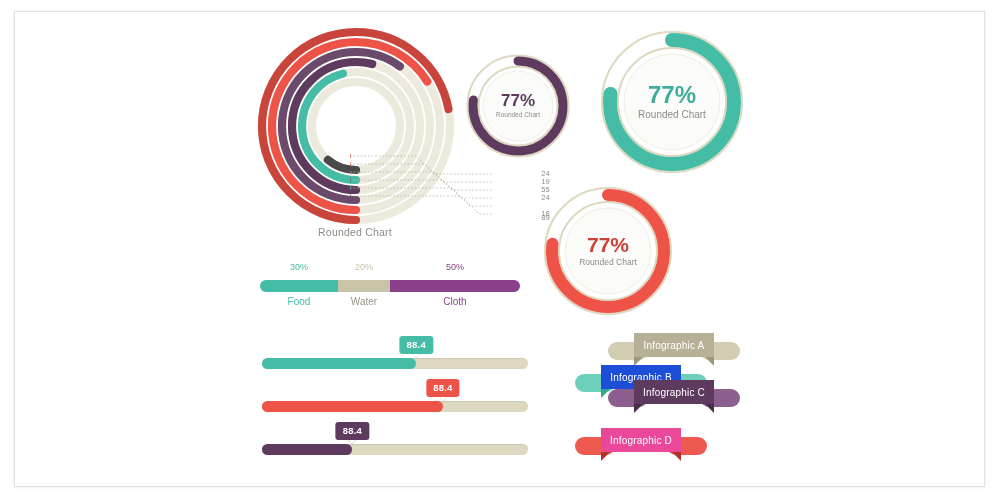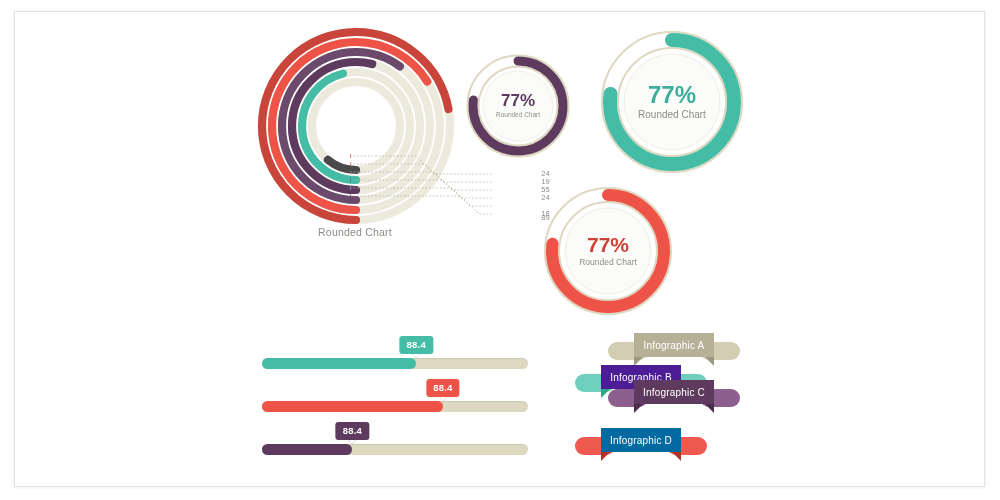--- a/index.html
+++ b/index.html
@@ -243,20 +243,33 @@
       <circle cx="65" cy="65" r="56" fill="none" stroke="#ffffff" stroke-width="12"></circle>
       <circle cx="65" cy="65" r="56" fill="none" stroke="#ee5347" stroke-width="12" stroke-linecap="round" stroke-dasharray="270.9 351.9" transform="rotate(-90 65 65)"></circle>
       <circle cx="65" cy="65" r="43" fill="#fbfbf9" stroke="#eeede6" stroke-width="1"></circle>
     </svg>
     <div class="g-center">
       <div class="g-pct">77%</div>
       <div class="g-lbl">Rounded Chart</div>
     </div>
   </div>
 
+  <div id="segbar" class="abs">
+    <div class="seg-track">
+      <div class="seg-piece" style="width: 30%; background: rgb(69, 189, 166);"></div>
+      <div class="seg-piece" style="width: 20%; background: rgb(201, 195, 168);"></div>
+      <div class="seg-piece" style="width: 50%; background: rgb(138, 63, 138);"></div>
+    </div>
+    <div class="seg-top" style="left: 0%; width: 30%; color: rgb(69, 189, 166);">30%</div>
+    <div class="seg-top" style="left: 30%; width: 20%; color: rgb(201, 195, 168);">20%</div>
+    <div class="seg-top" style="left: 50%; width: 50%; color: rgb(138, 63, 138);">50%</div>
+    <div class="seg-bottom" style="left: 0%; width: 30%; color: rgb(69, 189, 166);">Food</div>
+    <div class="seg-bottom" style="left: 30%; width: 20%; color: rgb(154, 149, 132);">Water</div>
+    <div class="seg-bottom" style="left: 50%; width: 50%; color: rgb(138, 63, 138);">Cloth</div>
+  </div>
 
   <div id="pbar1" class="pbar-wrap">
     <div class="pbar-track">
       <div class="pbar-fill" style="width: 58%; background: rgb(69, 189, 166);"></div>
     </div>
     <div class="pbar-badge" style="background: rgb(69, 189, 166); color: rgb(255, 255, 255); left: 58%; --c: #45bda6;">88.4<span style="position: absolute; left: 50%; bottom: -4px; margin-left: -4px; width: 0px; height: 0px; border-left: 4px solid transparent; border-right: 4px solid transparent; border-top: 4px solid rgb(69, 189, 166);"></span></div>
   </div>
 
   <div id="pbar2" class="pbar-wrap">
     <div class="pbar-track">
@@ -276,33 +289,33 @@
       <div class="ribbon" style="left: 608px; top: 333px; width: 132px;">
         <div class="rb-tail left" style="background:#d2cdb3"></div>
         <div class="rb-tail right" style="background:#d2cdb3"></div>
         <div class="rb-main" style="background:#b5b096">Infographic A</div>
         <div class="rb-notch l" style="border-width:0 0 9px 9px;border-color:transparent transparent transparent #9d9880;"></div>
         <div class="rb-notch r" style="border-width:0 9px 9px 0;border-color:transparent #9d9880 transparent transparent;"></div>
       </div>
       <div class="ribbon" style="left: 575px; top: 365px; width: 132px;">
         <div class="rb-tail left" style="background:#6ed0bc"></div>
         <div class="rb-tail right" style="background:#6ed0bc"></div>
-        <div class="rb-main" style="background:#4c1d95">Infographic B</div>
+        <div class="rb-main" style="background:#1d4ed8">Infographic B</div>
         <div class="rb-notch l" style="border-width:0 0 9px 9px;border-color:transparent transparent transparent #35a48f;"></div>
         <div class="rb-notch r" style="border-width:0 9px 9px 0;border-color:transparent #35a48f transparent transparent;"></div>
       </div>
       <div class="ribbon" style="left: 608px; top: 380px; width: 132px;">
         <div class="rb-tail left" style="background:#8d5f8e"></div>
         <div class="rb-tail right" style="background:#8d5f8e"></div>
         <div class="rb-main" style="background:#5e3a5f">Infographic C</div>
         <div class="rb-notch l" style="border-width:0 0 9px 9px;border-color:transparent transparent transparent #4a2c4b;"></div>
         <div class="rb-notch r" style="border-width:0 9px 9px 0;border-color:transparent #4a2c4b transparent transparent;"></div>
       </div>
       <div class="ribbon" style="left: 575px; top: 428px; width: 132px;">
         <div class="rb-tail left" style="background:#ef5a50"></div>
         <div class="rb-tail right" style="background:#ef5a50"></div>
-        <div class="rb-main" style="background:#0369a1">Infographic D</div>
+        <div class="rb-main" style="background:#ec4899">Infographic D</div>
         <div class="rb-notch l" style="border-width:0 0 9px 9px;border-color:transparent transparent transparent #b53128;"></div>
         <div class="rb-notch r" style="border-width:0 9px 9px 0;border-color:transparent #b53128 transparent transparent;"></div>
       </div>
     </div>
 
 </div>
 
 </body></html>

